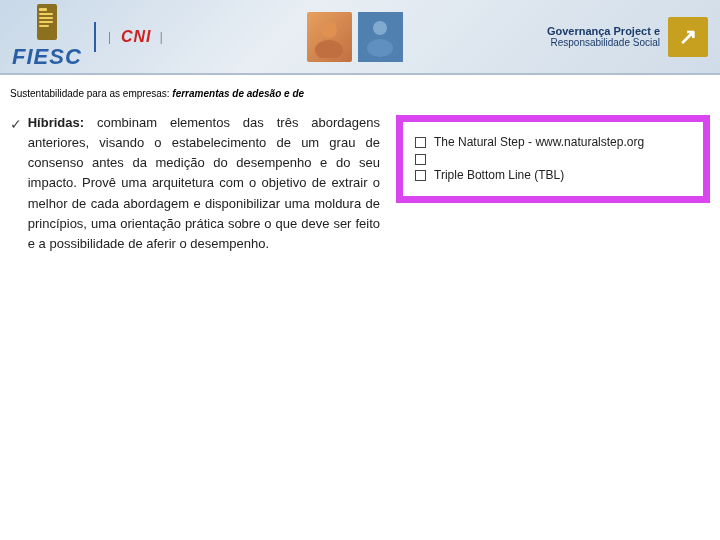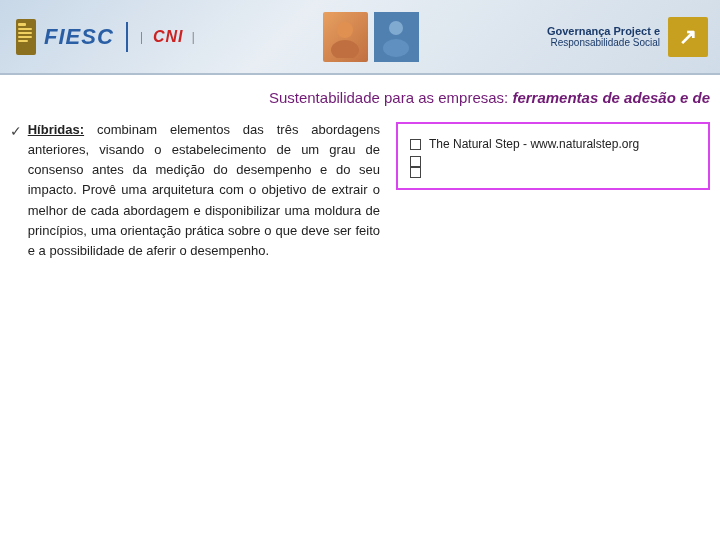--- a/index.html
+++ b/index.html
@@ -113,24 +113,23 @@
       color: white;
       font-weight: bold;
     }
 
     
     .title-area {
       padding: 12px 10px 8px 10px;
     }
 
     .main-title {
-      font-size: 15px;
-      color: #701a75;
+      font-size: 10px;
+      color: #000000;
       line-height: 1.4;
-      text-align: right;
     }
 
     .main-title .italic-part {
       font-style: italic;
       font-weight: bold;
     }
 
     
     .content-area {
       display: flex;
@@ -159,31 +158,30 @@
       margin-top: 1px;
       flex-shrink: 0;
     }
 
     .bullet-content {
       flex: 1;
     }
 
     .bold-label {
       font-weight: bold;
-      text-decoration: underline;
     }
 
     
     .right-column {
       flex: 1;
       margin-top: 2px;
     }
 
     .info-box {
-      border: 2px solid #d946ef;
+      border: 7px solid #d946ef;
       padding: 10px 12px;
       font-size: 12px;
       color: #222;
       line-height: 1.8;
     }
 
     .info-box-item {
       display: flex;
       align-items: center;
       gap: 8px;
@@ -196,21 +194,21 @@
       flex-shrink: 0;
       display: inline-block;
     }
   </style>
 </head>
 <body>
 
 <div class="header">
   <div class="header-left">
 
-    <div style="display:flex;align-items:center;gap:4px;">
+    <div style="display:flex;align-items:center;gap:4px;flex-direction:column;">
       <svg width="28" height="36" viewBox="0 0 28 36">
         <rect x="4" y="0" width="20" height="36" rx="2" fill="#8b7020"></rect>
         <rect x="6" y="4" width="8" height="3" rx="1" fill="#f0d060"></rect>
         <rect x="6" y="9" width="14" height="2" rx="1" fill="#f0d060"></rect>
         <rect x="6" y="13" width="14" height="2" rx="1" fill="#f0d060"></rect>
         <rect x="6" y="17" width="14" height="2" rx="1" fill="#f0d060"></rect>
         <rect x="6" y="21" width="10" height="2" rx="1" fill="#f0d060"></rect>
       </svg>
       <span class="fiesc-text">FIESC</span>
     </div>
@@ -270,17 +268,18 @@
     <div class="info-box">
       <div class="info-box-item">
         <span class="checkbox-sq"></span>
         <span>The Natural Step - www.naturalstep.org</span>
       </div>
       <div class="info-box-item">
         <span class="checkbox-sq"></span>
       </div>
       <div class="info-box-item">
         <span class="checkbox-sq"></span>
+        <span>Triple Bottom Line (TBL)</span>
       </div>
     </div>
   </div>
 
 </div>
 
 </body></html>

